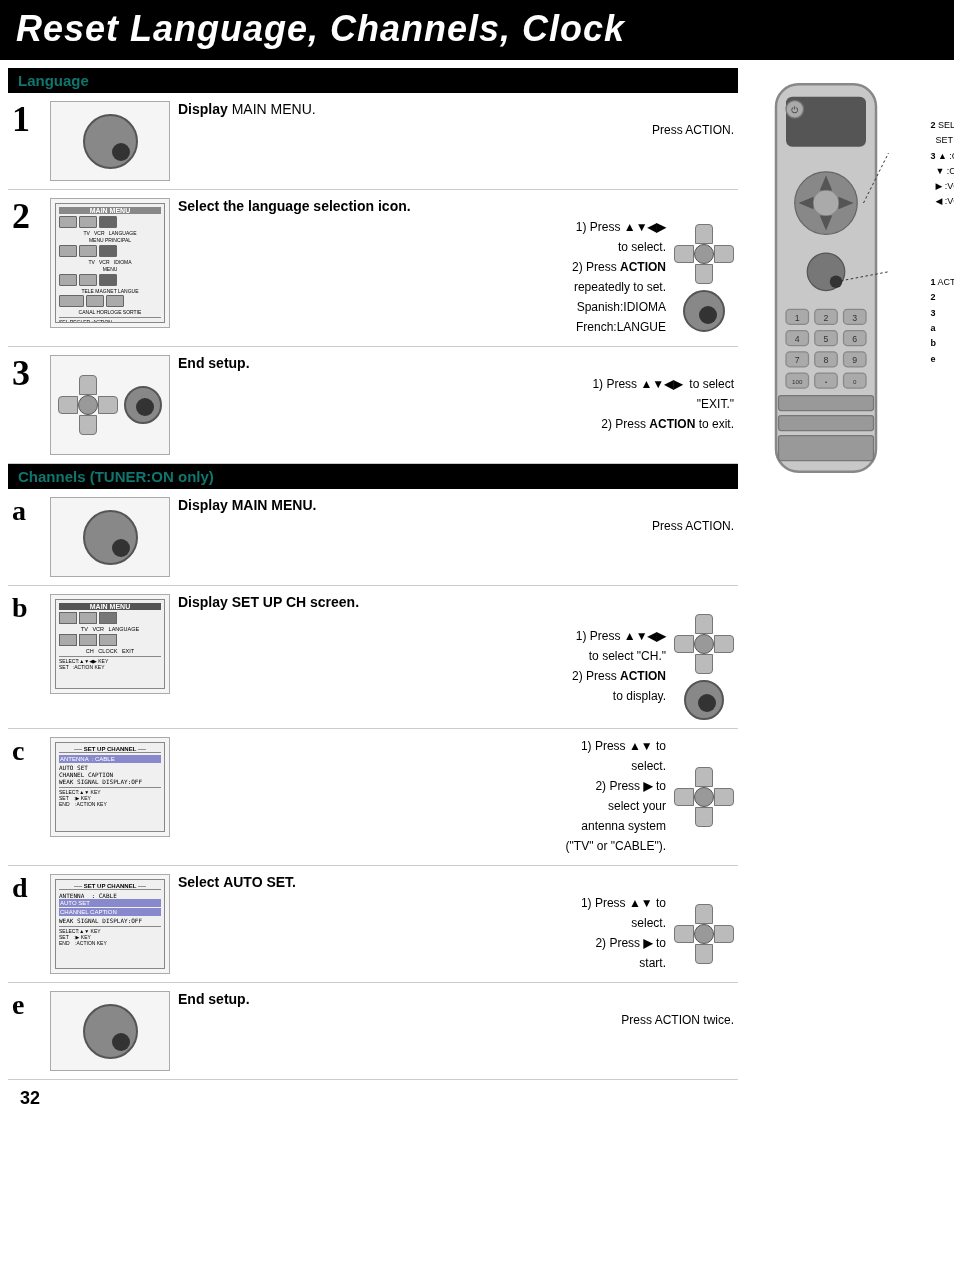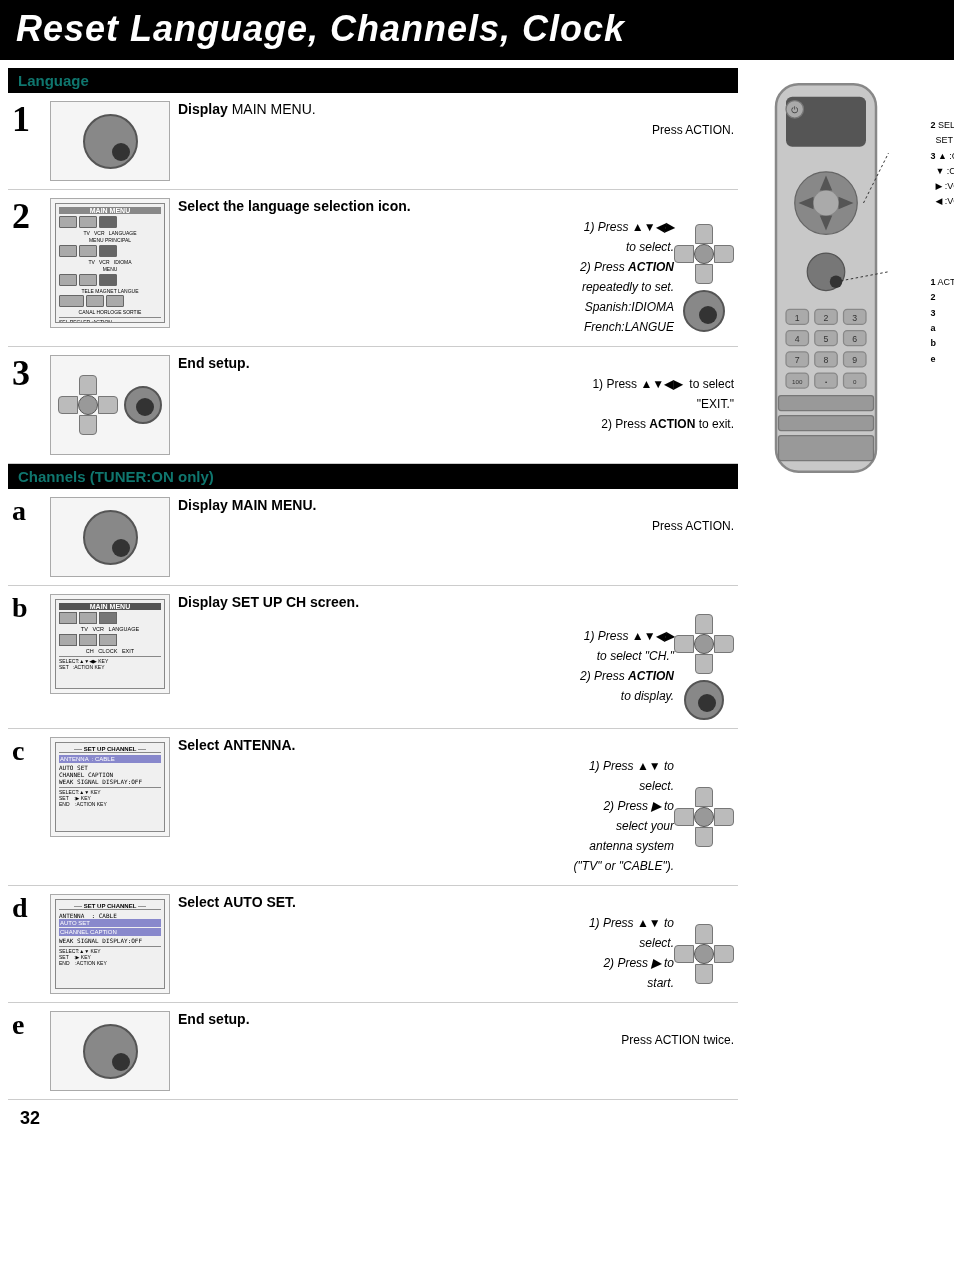--- a/index.html
+++ b/index.html
@@ -253,23 +253,22 @@
 
     
     .page-num {
       font-size: 18px;
       font-weight: bold;
       padding: 8px 12px;
     }
 
     .step-pair {
       display: flex;
-      gap: 0;
+      gap: 8px;
       align-items: center;
-      font-style: italic;
     }
 
     .bold { font-weight: bold; }
 
     .tiny-text {
       font-size: 6px;
       font-family: monospace;
     }
   </style>
 </head>
@@ -457,21 +456,20 @@
           <div style="background:#88c; color:#fff; font-size:6px; padding:1px; margin-bottom:1px;">ANTENNA &nbsp;: CABLE</div>
           <div class="tiny-text">AUTO SET</div>
           <div class="tiny-text">CHANNEL CAPTION</div>
           <div class="tiny-text">WEAK SIGNAL DISPLAY:OFF</div>
           <div style="font-size:5px; border-top:1px solid #888; margin-top:2px; padding-top:1px;">SELECT:▲▼ KEY</div>
           <div style="font-size:5px;">SET &nbsp;&nbsp; :▶ KEY</div>
           <div style="font-size:5px;">END &nbsp;&nbsp; :ACTION KEY</div>
         </div>
       </div>
       <div class="step-text">
-        <div class="step-title">Select <strong>ANTENNA.</strong></div>
         <div class="step-pair">
           <div style="flex:1;">
             <div class="step-body">
               <p>1) Press <strong>▲▼</strong> to</p>
               <p>&nbsp;&nbsp;&nbsp;select.</p>
               <p>2) Press <strong>▶</strong> to</p>
               <p>&nbsp;&nbsp;&nbsp;select your</p>
               <p>&nbsp;&nbsp;&nbsp;antenna system</p>
               <p>&nbsp;&nbsp;&nbsp;("TV" or "CABLE").</p>
             </div>

